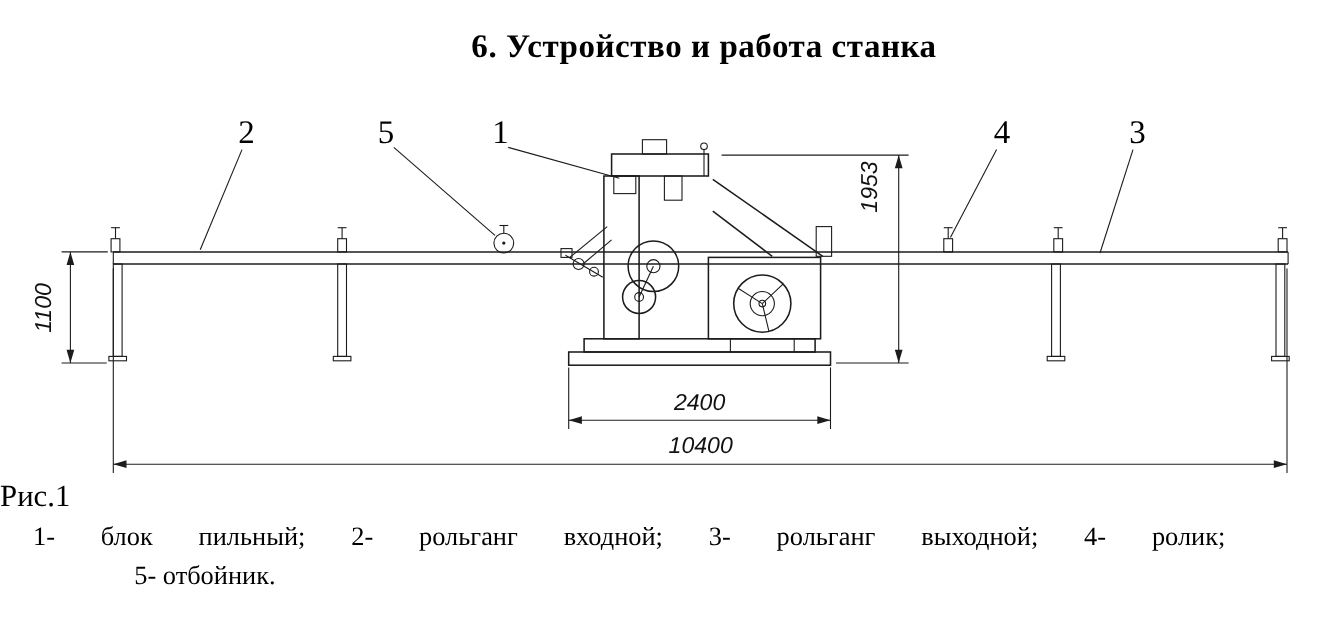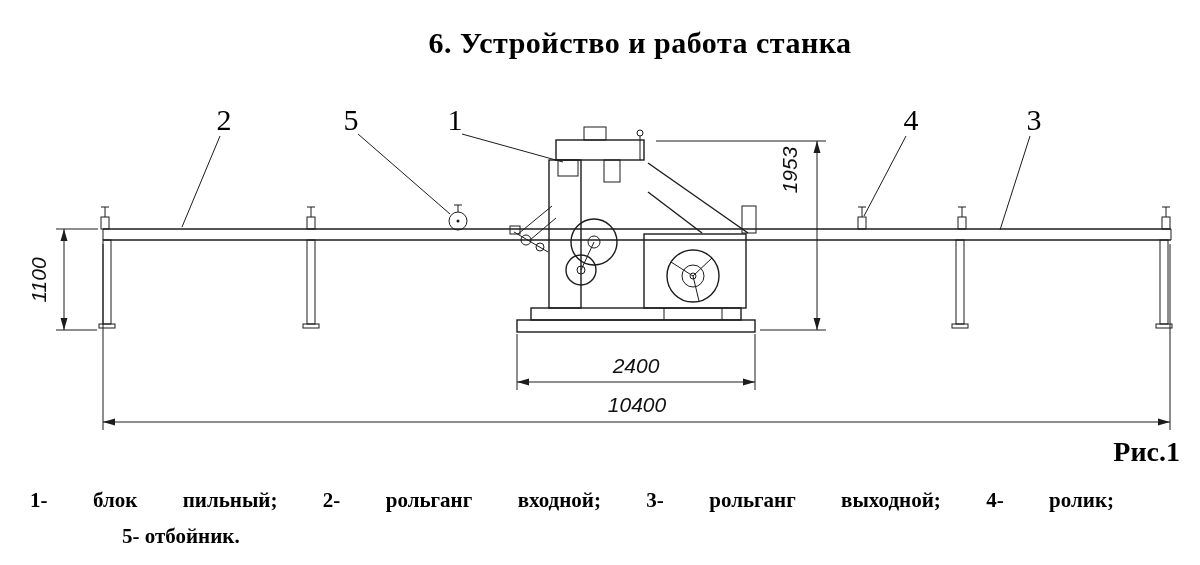--- a/index.html
+++ b/index.html
@@ -9,25 +9,25 @@
   }
   .page-title{
     position:absolute;top:26px;left:0;width:1200px;
     text-align:center;font-size:30px;font-weight:bold;
     letter-spacing:0.5px;
     padding-left:40px;
   }
   .drawing-svg{position:absolute;top:0;left:0;}
   .fig-caption{
     position:absolute;top:436px;left:0;width:1180px;
-    text-align:right;font-size:28px;font-weight:bold;
+    text-align:left;font-size:28px;
   }
   .legend{
-    position:absolute;top:482px;left:30px;width:1084px;
-    font-size:21px;line-height:36px;font-weight:bold;
+    position:absolute;top:470px;left:30px;width:1084px;
+    font-size:24px;line-height:36px;
   }
   .legend-line1{
     width:1084px;text-align:justify;text-align-last:justify;
     white-space:nowrap;
   }
   .legend-line2{margin-left:92px;}
   
   .s{stroke:#1c1c1c;fill:none;stroke-width:1.4;}
   .thin{stroke:#1c1c1c;fill:none;stroke-width:1;}
   .dim{stroke:#1c1c1c;fill:none;stroke-width:1;}

